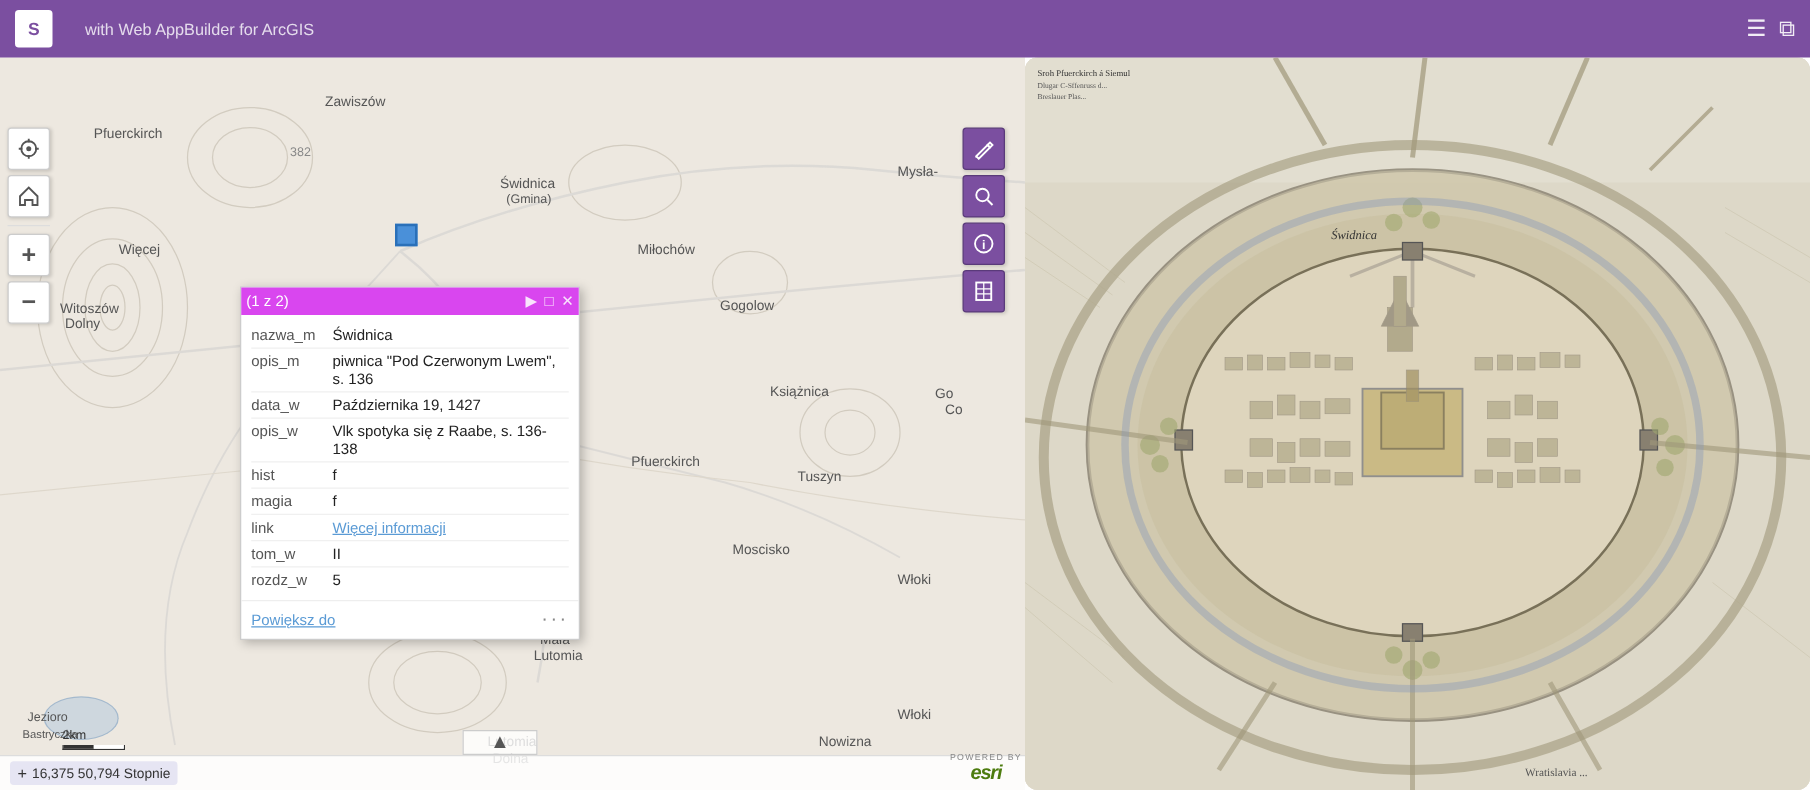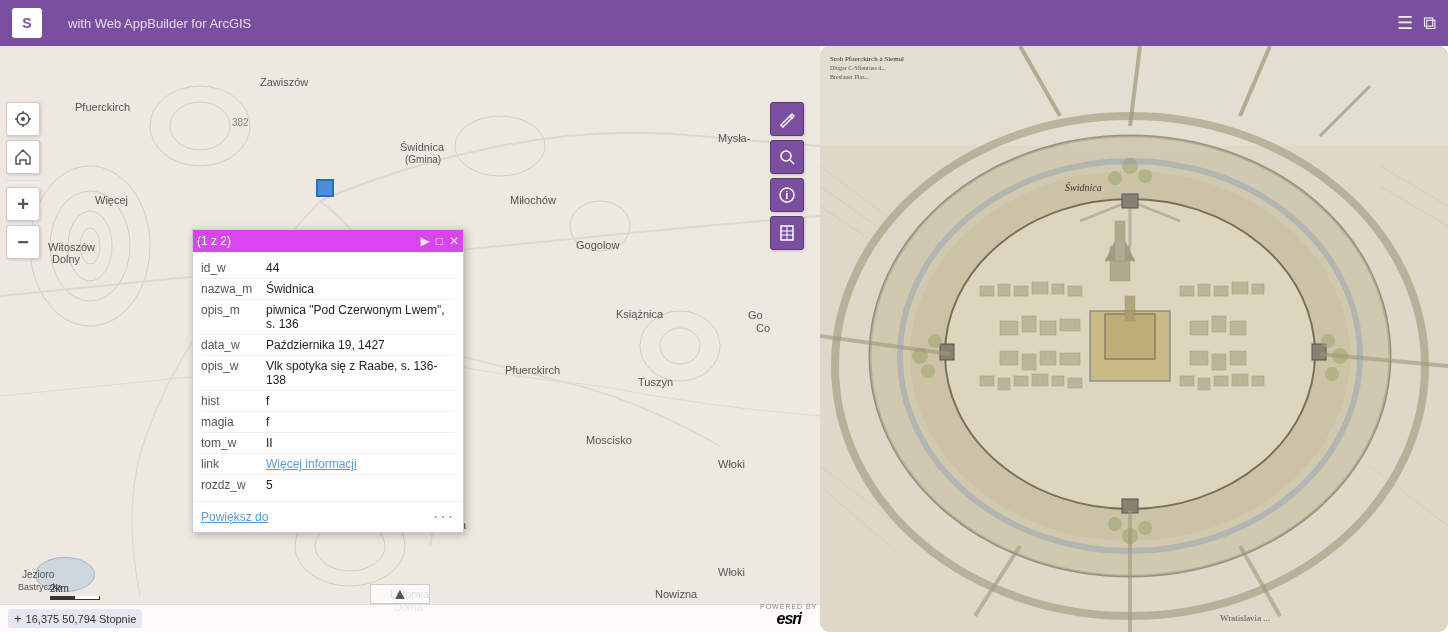--- a/index.html
+++ b/index.html
@@ -253,21 +253,21 @@
       align-items: center;
       z-index: 60;
     }
     #esri-powered {
       font-size: 7px;
       color: #888;
       letter-spacing: 1px;
     }
     #esri-text {
       font-size: 16px;
-      color: #000000;
+      color: #4d7c0f;
       font-style: italic;
       font-weight: bold;
       letter-spacing: -1px;
     }
 
     
     #right-panel {
       position: absolute;
       top: 46px;
       left: 820px;
@@ -397,24 +397,20 @@
           <span>(1 z 2)</span>
         </div>
         <div id="popup-header-controls">
           <span class="popup-ctrl-btn">▶</span>
           <span class="popup-ctrl-btn">□</span>
           <span class="popup-ctrl-btn">✕</span>
         </div>
       </div>
       <div id="popup-body">
         <div class="popup-row">
-          <span class="popup-label">id_w</span>
-          <span class="popup-value">44</span>
-        </div>
-        <div class="popup-row">
           <span class="popup-label">nazwa_m</span>
           <span class="popup-value">Świdnica</span>
         </div>
         <div class="popup-row">
           <span class="popup-label">opis_m</span>
           <span class="popup-value">piwnica "Pod Czerwonym Lwem", s. 136</span>
         </div>
         <div class="popup-row">
           <span class="popup-label">data_w</span>
           <span class="popup-value">Października 19, 1427</span>
@@ -425,26 +421,26 @@
         </div>
         <div class="popup-row">
           <span class="popup-label">hist</span>
           <span class="popup-value">f</span>
         </div>
         <div class="popup-row">
           <span class="popup-label">magia</span>
           <span class="popup-value">f</span>
         </div>
         <div class="popup-row">
+          <span class="popup-label">link</span>
+          <span class="popup-value popup-link">Więcej informacji</span>
+        </div>
+        <div class="popup-row">
           <span class="popup-label">tom_w</span>
           <span class="popup-value">II</span>
-        </div>
-        <div class="popup-row">
-          <span class="popup-label">link</span>
-          <span class="popup-value popup-link">Więcej informacji</span>
         </div>
         <div class="popup-row">
           <span class="popup-label">rozdz_w</span>
           <span class="popup-value">5</span>
         </div>
       </div>
       <div id="popup-footer">
         <span id="popup-expand">Powiększ do</span>
         <span id="popup-more">···</span>
       </div>

